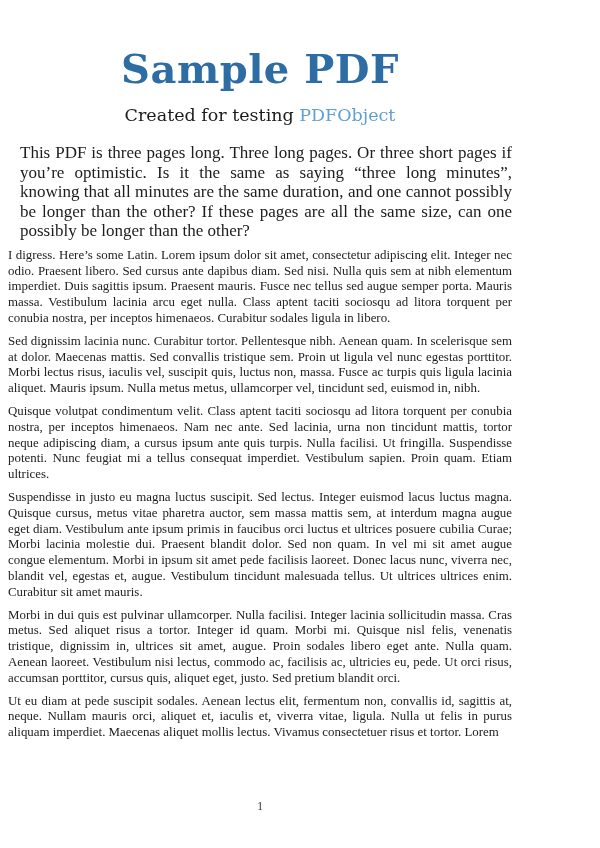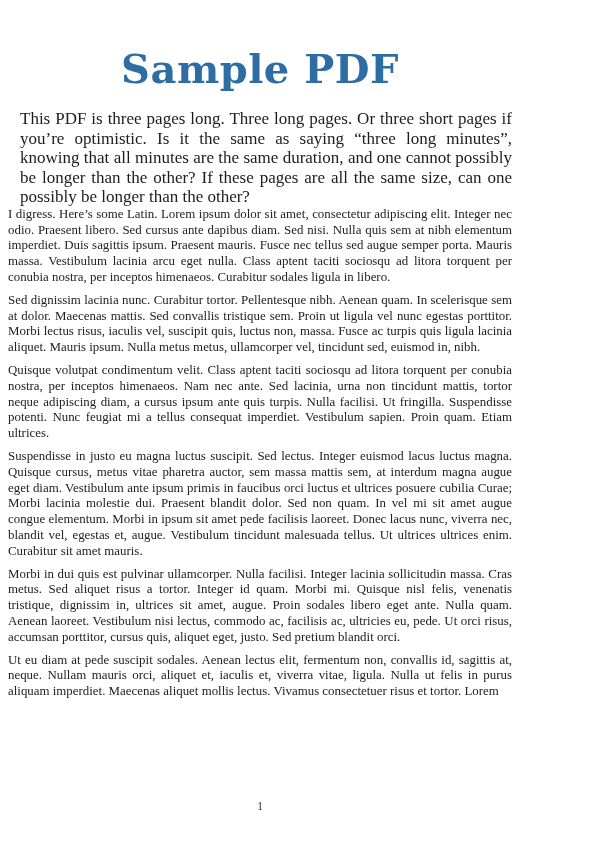--- a/index.html
+++ b/index.html
@@ -42,21 +42,21 @@
     cursor: pointer;
   }
   .intro {
     margin: 17px 0 0 12px;
     font-size: 17px;
     line-height: 19.6px;
     text-align: justify;
     color: #1c1c1c;
   }
   .body-text {
-    margin-top: 0;
+    margin-top: 7px;
   }
   .body-text p {
     margin: 0 0 7.5px 0;
     font-size: 12.9px;
     line-height: 15.7px;
     text-align: justify;
     color: #222222;
   }
   .page-number {
     position: absolute;
@@ -68,20 +68,21 @@
     color: #333333;
   }
 </style>
 </head>
 <body>
 
 <div id="pdf-page">
 
   <h1 class="doc-title">Sample PDF</h1>
 
+  <p class="doc-subtitle"><span>Created for testing </span><a>PDFObject</a></p>
 
   <p class="intro">This PDF is three pages long. Three long pages. Or three short pages if you’re optimistic. Is it the same as saying “three long minutes”, knowing that all minutes are the same duration, and one cannot possibly be longer than the other? If these pages are all the same size, can one possibly be longer than the other?</p>
 
   <div class="body-text">
     <p>I digress. Here’s some Latin. Lorem ipsum dolor sit amet, consectetur adipiscing elit. Integer nec odio. Praesent libero. Sed cursus ante dapibus diam. Sed nisi. Nulla quis sem at nibh elementum imperdiet. Duis sagittis ipsum. Praesent mauris. Fusce nec tellus sed augue semper porta. Mauris massa. Vestibulum lacinia arcu eget nulla. Class aptent taciti sociosqu ad litora torquent per conubia nostra, per inceptos himenaeos. Curabitur sodales ligula in libero.</p>
     <p>Sed dignissim lacinia nunc. Curabitur tortor. Pellentesque nibh. Aenean quam. In scelerisque sem at dolor. Maecenas mattis. Sed convallis tristique sem. Proin ut ligula vel nunc egestas porttitor. Morbi lectus risus, iaculis vel, suscipit quis, luctus non, massa. Fusce ac turpis quis ligula lacinia aliquet. Mauris ipsum. Nulla metus metus, ullamcorper vel, tincidunt sed, euismod in, nibh.</p>
     <p>Quisque volutpat condimentum velit. Class aptent taciti sociosqu ad litora torquent per conubia nostra, per inceptos himenaeos. Nam nec ante. Sed lacinia, urna non tincidunt mattis, tortor neque adipiscing diam, a cursus ipsum ante quis turpis. Nulla facilisi. Ut fringilla. Suspendisse potenti. Nunc feugiat mi a tellus consequat imperdiet. Vestibulum sapien. Proin quam. Etiam ultrices.</p>
     <p>Suspendisse in justo eu magna luctus suscipit. Sed lectus. Integer euismod lacus luctus magna. Quisque cursus, metus vitae pharetra auctor, sem massa mattis sem, at interdum magna augue eget diam. Vestibulum ante ipsum primis in faucibus orci luctus et ultrices posuere cubilia Curae; Morbi lacinia molestie dui. Praesent blandit dolor. Sed non quam. In vel mi sit amet augue congue elementum. Morbi in ipsum sit amet pede facilisis laoreet. Donec lacus nunc, viverra nec, blandit vel, egestas et, augue. Vestibulum tincidunt malesuada tellus. Ut ultrices ultrices enim. Curabitur sit amet mauris.</p>
     <p>Morbi in dui quis est pulvinar ullamcorper. Nulla facilisi. Integer lacinia sollicitudin massa. Cras metus. Sed aliquet risus a tortor. Integer id quam. Morbi mi. Quisque nisl felis, venenatis tristique, dignissim in, ultrices sit amet, augue. Proin sodales libero eget ante. Nulla quam. Aenean laoreet. Vestibulum nisi lectus, commodo ac, facilisis ac, ultricies eu, pede. Ut orci risus, accumsan porttitor, cursus quis, aliquet eget, justo. Sed pretium blandit orci.</p>
     <p>Ut eu diam at pede suscipit sodales. Aenean lectus elit, fermentum non, convallis id, sagittis at, neque. Nullam mauris orci, aliquet et, iaculis et, viverra vitae, ligula. Nulla ut felis in purus aliquam imperdiet. Maecenas aliquet mollis lectus. Vivamus consectetuer risus et tortor. Lorem</p>

